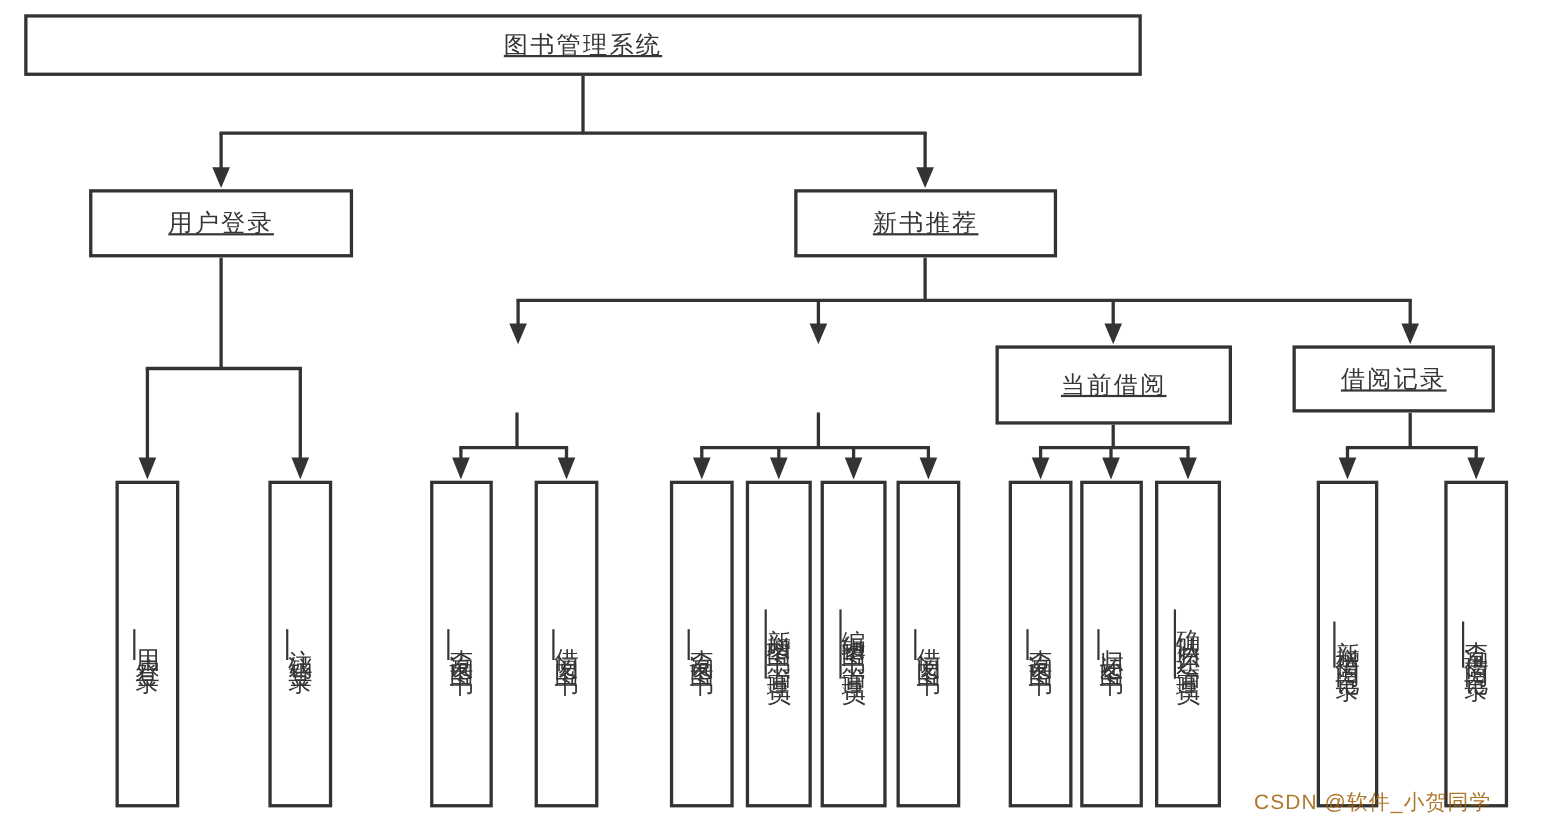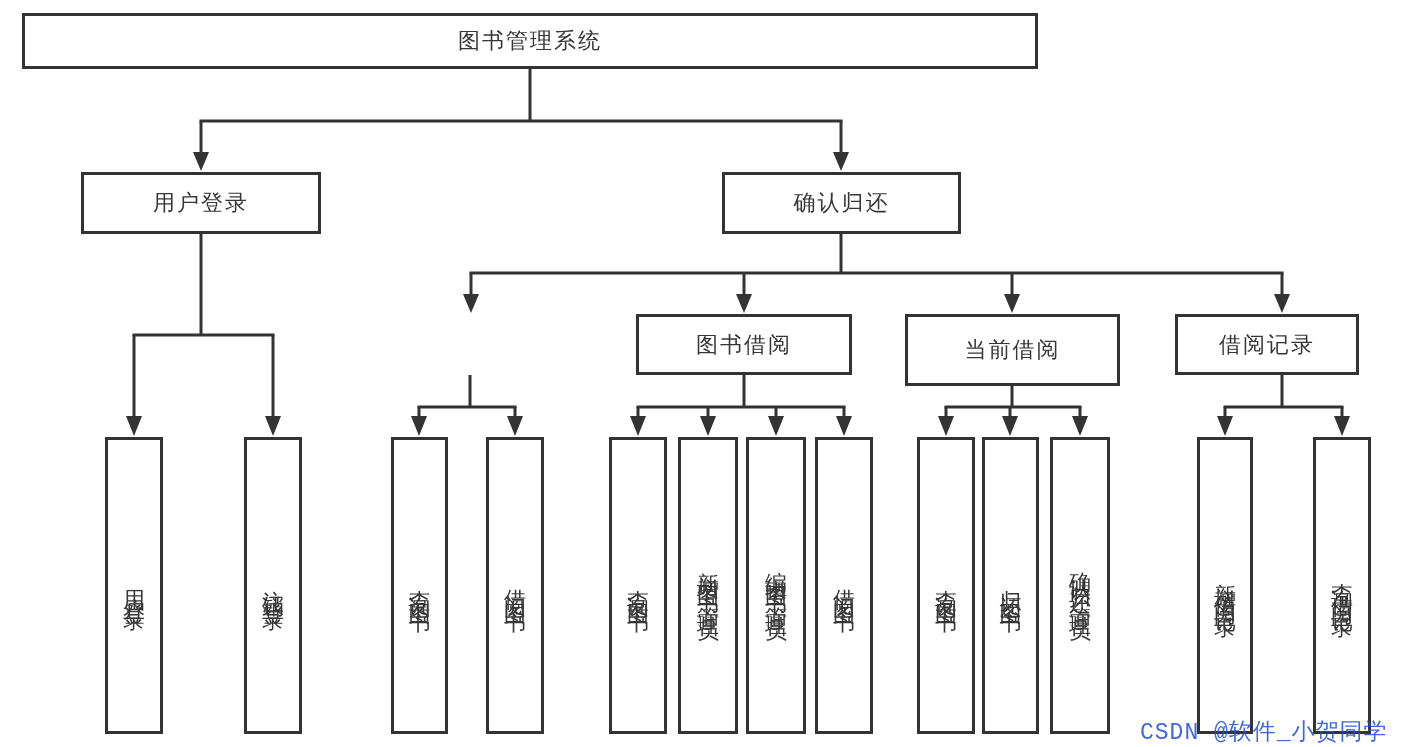--- a/index.html
+++ b/index.html
@@ -30,20 +30,21 @@
   }
   .box {
     position: absolute;
     box-sizing: border-box;
     border: 3px solid #333333;
     background: #ffffff;
     display: flex;
     align-items: center;
     justify-content: center;
     color: #363636;
+    text-decoration: underline;
   }
   .box.h {
     font-size: 22px;
     letter-spacing: 2px;
   }
   .box.v {
     top: 437px;
     height: 297px;
   }
   .box.v .vlbl {
@@ -51,27 +52,26 @@
     text-orientation: mixed;
     font-size: 22px;
     letter-spacing: 7px;
     line-height: 1.1;
     color: #363636;
   }
   .watermark {
     position: absolute;
     left: 1140px;
     top: 716px;
-    font-size: 23px;
-    color: #1d4ed8;
+    font-size: 19px;
+    color: #a16207;
     opacity: 0.85;
     white-space: nowrap;
     z-index: 5;
     letter-spacing: 1px;
-    font-family: Liberation Mono, monospace;
   }
 </style>
 </head>
 <body>
 
 <div class="canvas">
 
   <svg class="connectors" viewBox="0 0 1405 747" xmlns="http://www.w3.org/2000/svg">
     <g>
       <line x1="530" y1="69" x2="530" y2="122"></line>
@@ -142,26 +142,23 @@
   </svg>
 
   <div class="box h" style="left:22px;top:13px;width:1016px;height:56px">
     <span>图书管理系统</span>
   </div>
 
   <div class="box h" style="left:81px;top:172px;width:240px;height:62px">
     <span>用户登录</span>
   </div>
   <div class="box h" style="left:722px;top:172px;width:239px;height:62px">
-    <span>确认归还</span>
-  </div>
-
-  <div class="box h" style="left:636px;top:314px;width:216px;height:61px">
-    <span>图书借阅</span>
-  </div>
+    <span>新书推荐</span>
+  </div>
+
   <div class="box h" style="left:905px;top:314px;width:215px;height:72px">
     <span>当前借阅</span>
   </div>
   <div class="box h" style="left:1175px;top:314px;width:184px;height:61px">
     <span>借阅记录</span>
   </div>
 
   <div class="box v" style="left:105px;width:58px">
     <span class="vlbl">用户登录</span>
   </div>

